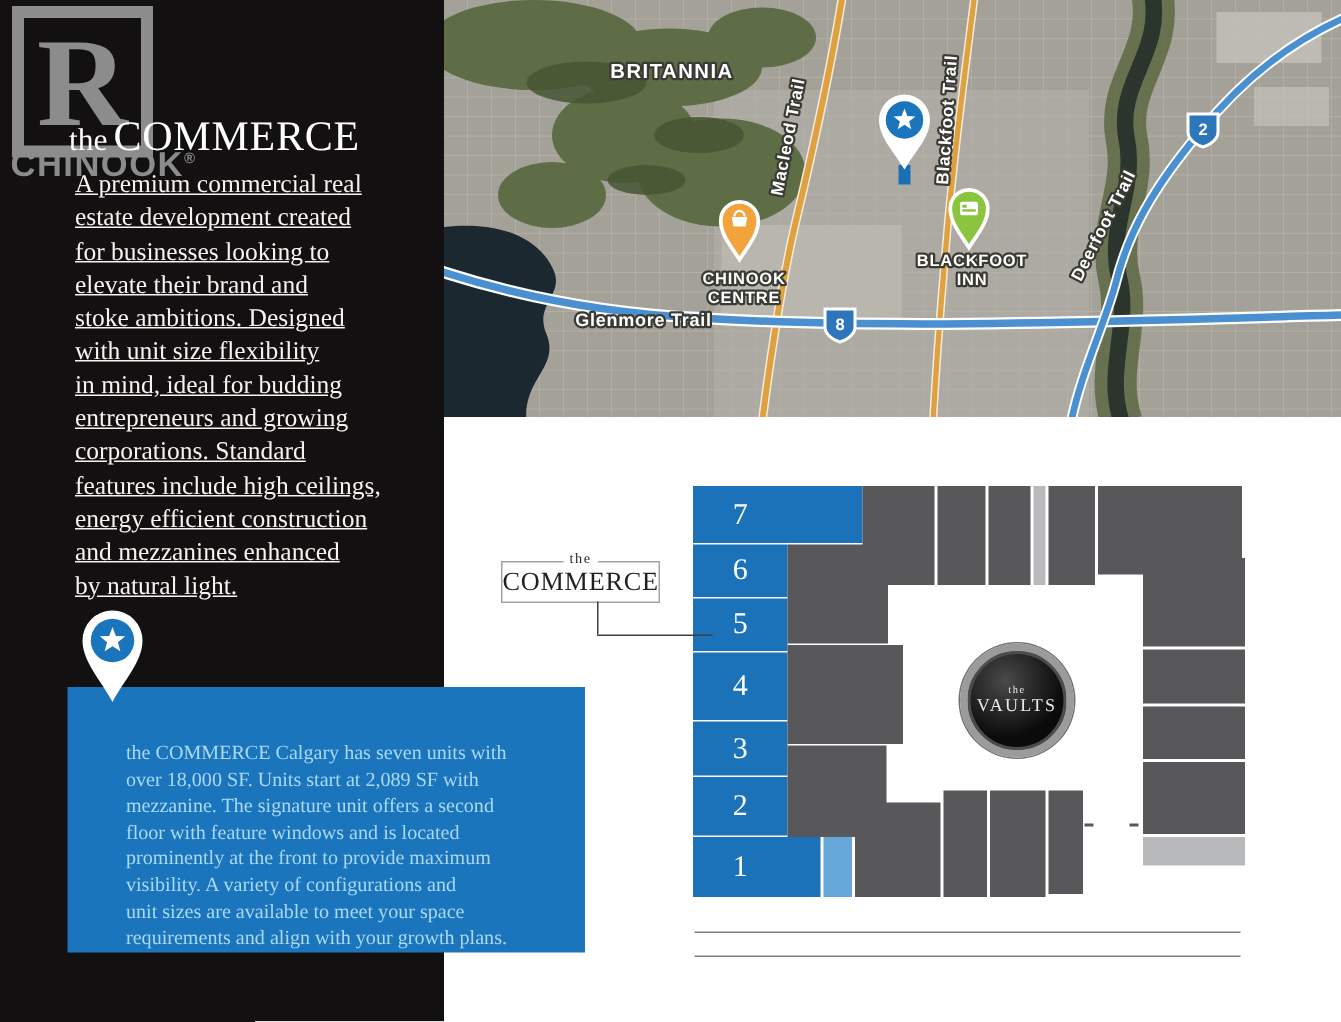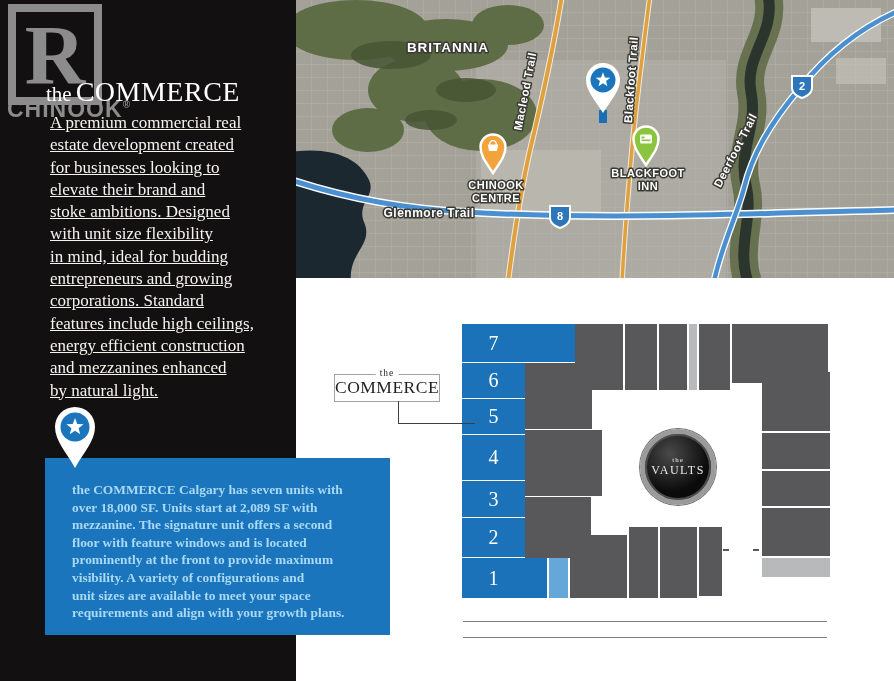--- a/index.html
+++ b/index.html
@@ -17,22 +17,22 @@
   .realtor-word sup{font-size:10px;}
   .panel-title{position:absolute;left:46px;top:76px;color:#ffffff;white-space:nowrap;z-index:3;}
   .t-the{font-size:21px;}
   .t-main{font-size:28px;letter-spacing:.5px;}
   .panel-desc{position:absolute;left:46px;top:108px;width:252px;margin:4px;
         font-size:17px;line-height:22.3px;color:#f6f4ef;white-space:pre-line;z-index:2;text-decoration:underline;}
 
   
   .highlight-box{position:absolute;left:45px;top:458px;width:345px;height:177px;
         background:#1b75bc;z-index:4;}
-  .highlight-text{position:absolute;left:23px;top:19px;margin:4px;width:315px;
-        font-size:13.4px;line-height:17.6px;color:#a9d9f4;white-space:pre-line;font-weight:bold;}
+  .highlight-text{position:absolute;left:23px;top:19px;margin:16px;width:315px;
+        font-size:13.4px;line-height:17.6px;color:#a9d9f4;white-space:pre-line;}
   .panel-pin{position:absolute;left:52px;top:406px;z-index:5;}
 
   
   .map-wrap{position:absolute;left:296px;top:0;width:598px;height:278px;overflow:hidden;}
   .map-label{font-family:"Liberation Sans",sans-serif;font-weight:700;fill:#ffffff;
         stroke:#3a3a34;stroke-width:3px;paint-order:stroke;stroke-linejoin:round;}
   .lbl-lg{font-size:13.5px;letter-spacing:1px;}
   .lbl-md{font-size:12px;letter-spacing:.5px;}
   .lbl-sm{font-size:11px;letter-spacing:.5px;}
   .lbl-road{font-size:11.5px;letter-spacing:.5px;}

